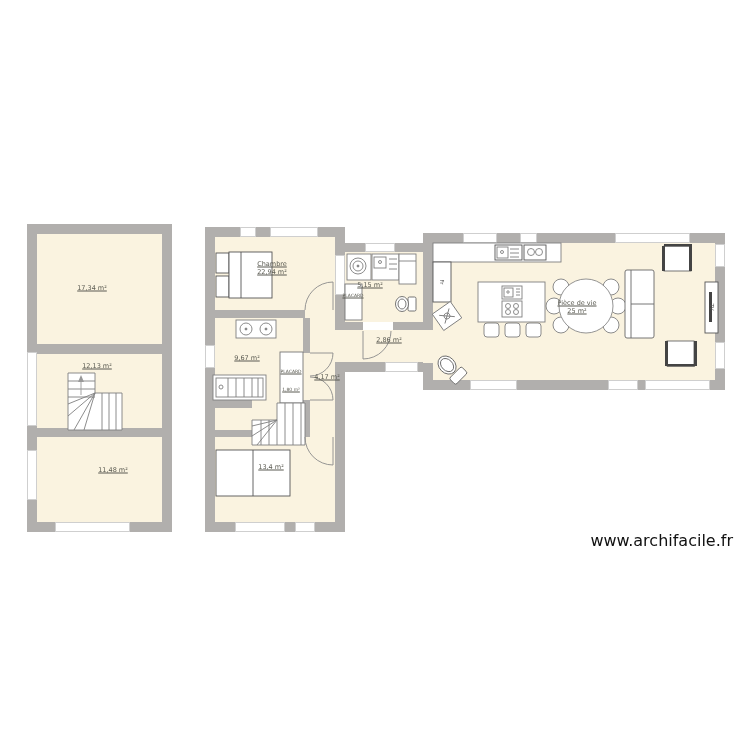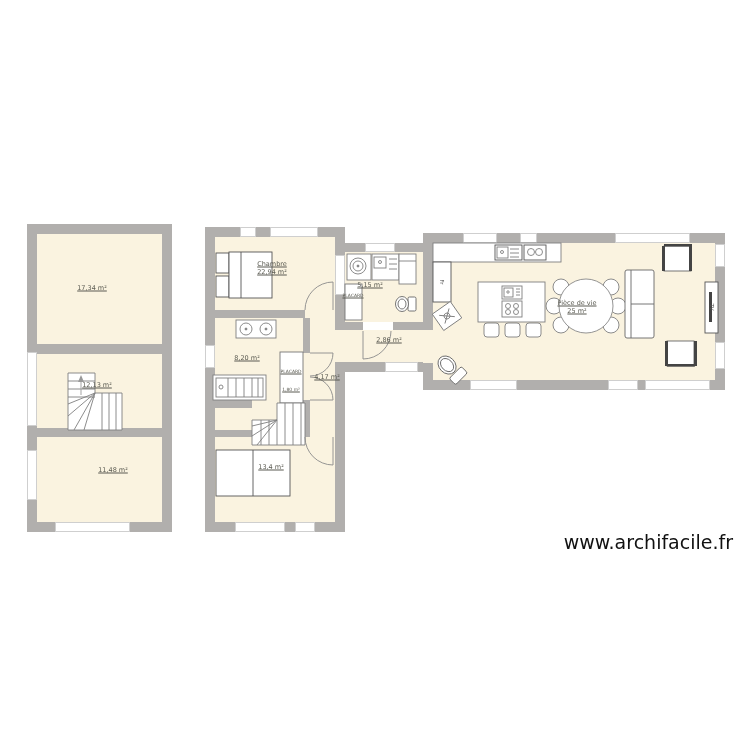--- a/index.html
+++ b/index.html
@@ -8,21 +8,21 @@
         --wall:#b1afad;--room:#faf3e0;--stroke:#7f7f7f;}
   .wall{position:absolute;background:var(--wall);}
   .room{position:absolute;background:var(--room);}
   .win{position:absolute;background:#fff;outline:1px solid #cfcfcf;outline-offset:-1px;}
   .opening{position:absolute;background:var(--room);}
   .furn{position:absolute;left:0;top:0;}
   .lbl{position:absolute;transform:translate(-50%,-50%);font-size:6.5px;line-height:7px;
        color:#5b5b52;white-space:nowrap;text-align:center;text-decoration:underline;}
   .lbl.tiny{font-size:4.5px;line-height:5px;}
   .vtext{position:absolute;transform:translate(-50%,-50%) rotate(90deg);font-size:5.5px;color:#555;white-space:nowrap;}
-  .watermark{position:absolute;right:17px;top:531px;font-size:19px;color:#111;}
+  .watermark{position:absolute;right:17px;top:531px;font-size:16px;color:#111;}
 </style>
 </head>
 <body>
 
 <div class="plan" style="--wall: #b1afad; --room: #faf3e0; --stroke: #7f7f7f;">
 
   <div class="wall" style="left:27px;top:224px;width:145px;height:308px"></div>
   <div class="room" style="left:37px;top:234px;width:125px;height:288px"></div>
   <div class="wall" style="left:37px;top:344px;width:125px;height:10px"></div>
   <div class="wall" style="left:37px;top:428px;width:125px;height:9px"></div>
@@ -235,25 +235,25 @@
     </g>
 
     <g transform="rotate(-45 452 370)" stroke="#666">
       <rect x="444" y="374" width="17" height="9" rx="2" fill="#ffffff"></rect>
       <ellipse cx="452" cy="363" rx="8" ry="10" fill="#ffffff"></ellipse>
       <ellipse cx="452" cy="363" rx="5.5" ry="7.5"></ellipse>
     </g>
   </svg>
 
   <span class="lbl" style="left:92px;top:288px">17,34 m²</span>
-  <span class="lbl" style="left:97px;top:385px">12,13 m²</span>
+  <span class="lbl" style="left:97px;top:366px">12,13 m²</span>
   <span class="lbl" style="left:113px;top:470px">11,48 m²</span>
   <span class="lbl" style="left:272px;top:264px">Chambre</span>
   <span class="lbl" style="left:272px;top:272px">22,94 m²</span>
-  <span class="lbl" style="left:247px;top:358px">8,20 m²</span>
+  <span class="lbl" style="left:247px;top:358px">9,67 m²</span>
   <span class="lbl tiny" style="left:291px;top:371px">PLACARD</span>
   <span class="lbl tiny" style="left:291px;top:389px">1,80 m²</span>
   <span class="lbl" style="left:327px;top:377px">4,17 m²</span>
   <span class="lbl" style="left:271px;top:467px">13,4 m²</span>
   <span class="lbl" style="left:370px;top:285px">5,15 m²</span>
   <span class="lbl tiny" style="left:353px;top:295px">PLACARD</span>
   <span class="lbl" style="left:389px;top:340px">2,86 m²</span>
   <span class="lbl" style="left:577px;top:303px">Pièce de vie</span>
   <span class="lbl" style="left:577px;top:311px">25 m²</span>
   <span class="vtext" style="left:442px;top:282px">Fr</span>

